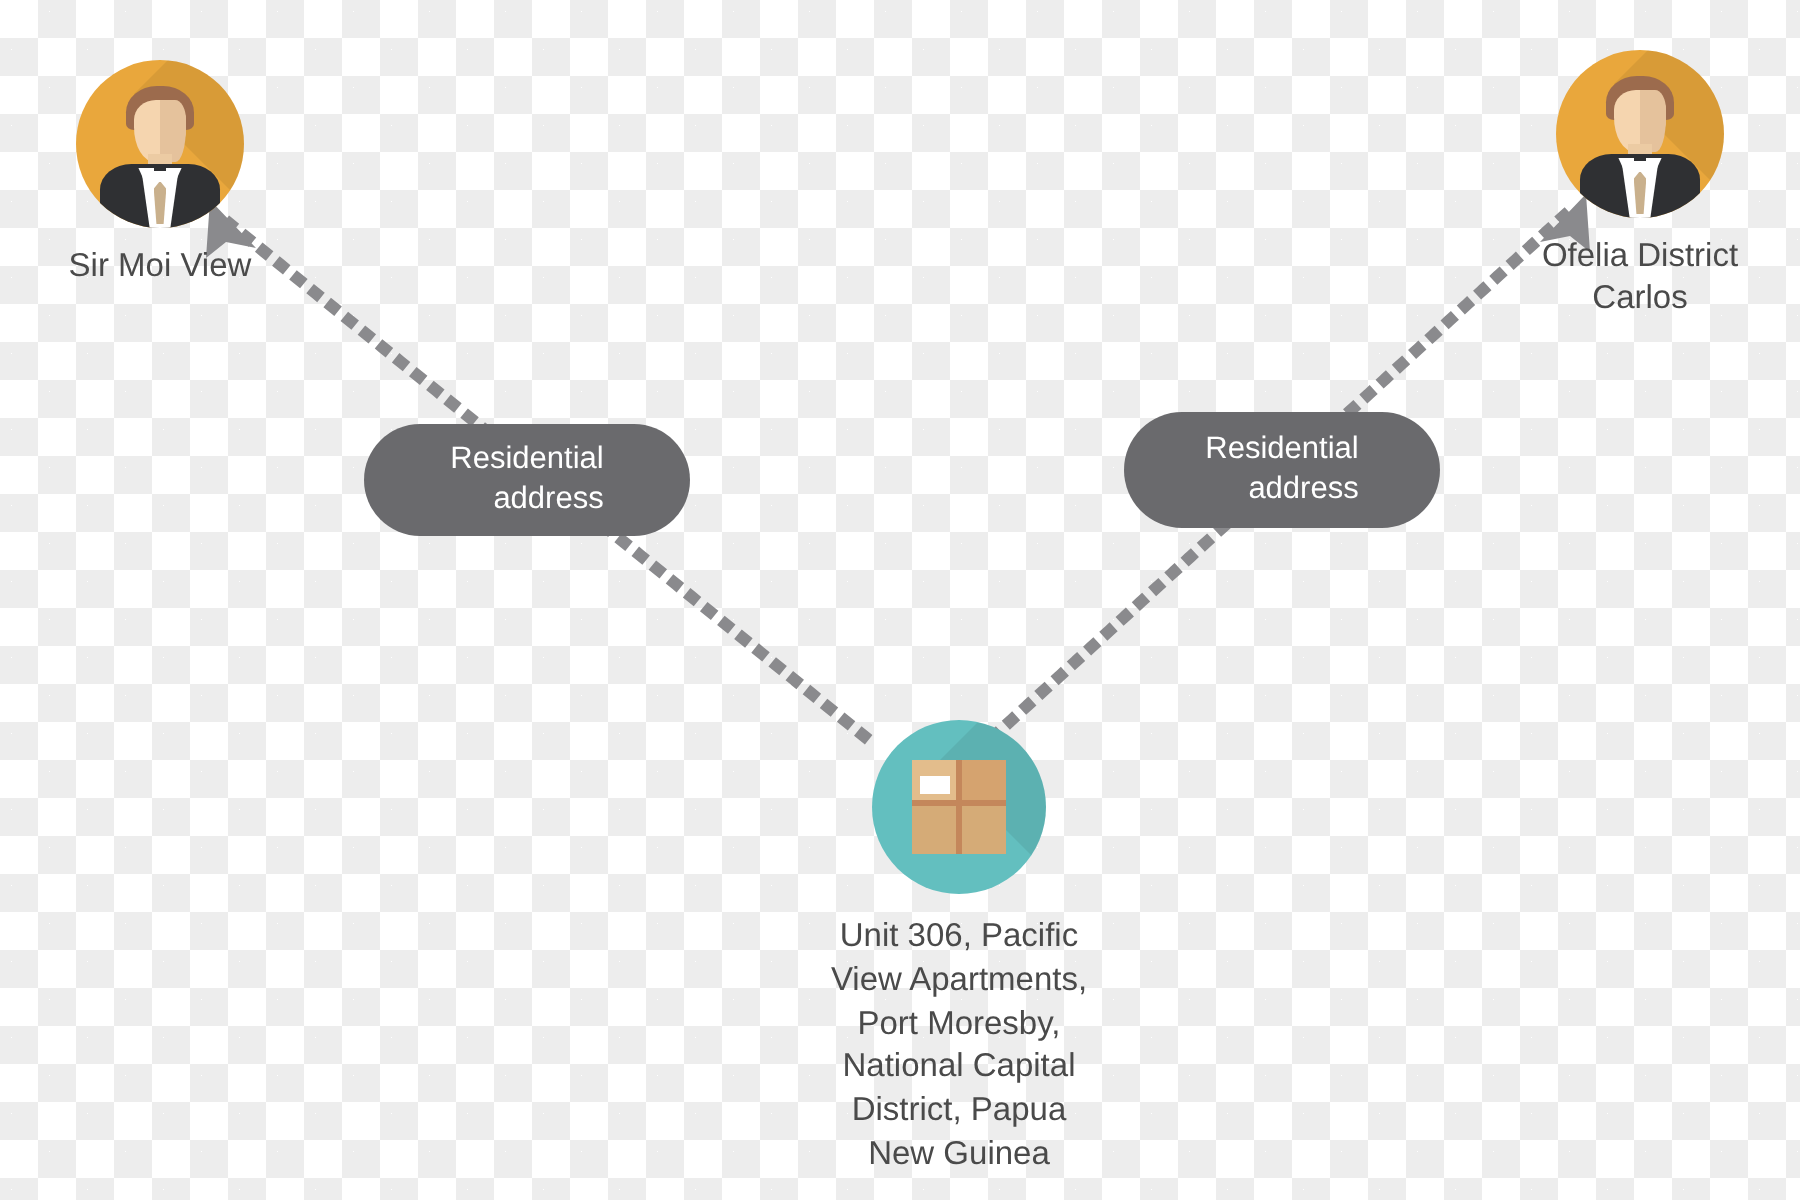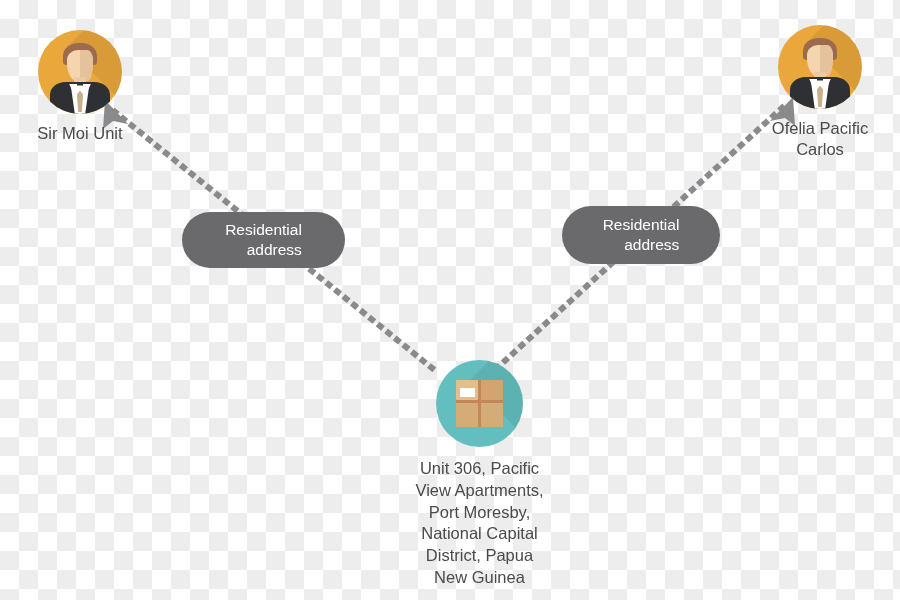--- a/index.html
+++ b/index.html
@@ -276,37 +276,37 @@
       <div class="hair"></div>
       <div class="face"></div>
       <div class="face-shade"></div>
       <div class="neck"></div>
       <div class="suit"></div>
       <div class="shirt"></div>
       <div class="collar-l"></div>
       <div class="collar-r"></div>
       <div class="tie"></div>
     </div>
-    <div class="person-label">Sir Moi Unit</div>
+    <div class="person-label">Sir Moi View</div>
   </div>
 
   <div class="person-node right">
     <div class="avatar">
       <div class="long-shadow"></div>
       <div class="hair"></div>
       <div class="face"></div>
       <div class="face-shade"></div>
       <div class="neck"></div>
       <div class="suit"></div>
       <div class="shirt"></div>
       <div class="collar-l"></div>
       <div class="collar-r"></div>
       <div class="tie"></div>
     </div>
-    <div class="person-label">Ofelia Pacific
+    <div class="person-label">Ofelia District
 Carlos</div>
   </div>
 
   <div id="package-node">
     <div class="pkg-circle">
       <div class="long-shadow"></div>
       <div class="pkg-box">
         <div class="flap-left"></div>
         <div class="flap-right"></div>
         <div class="seam-v"></div>

